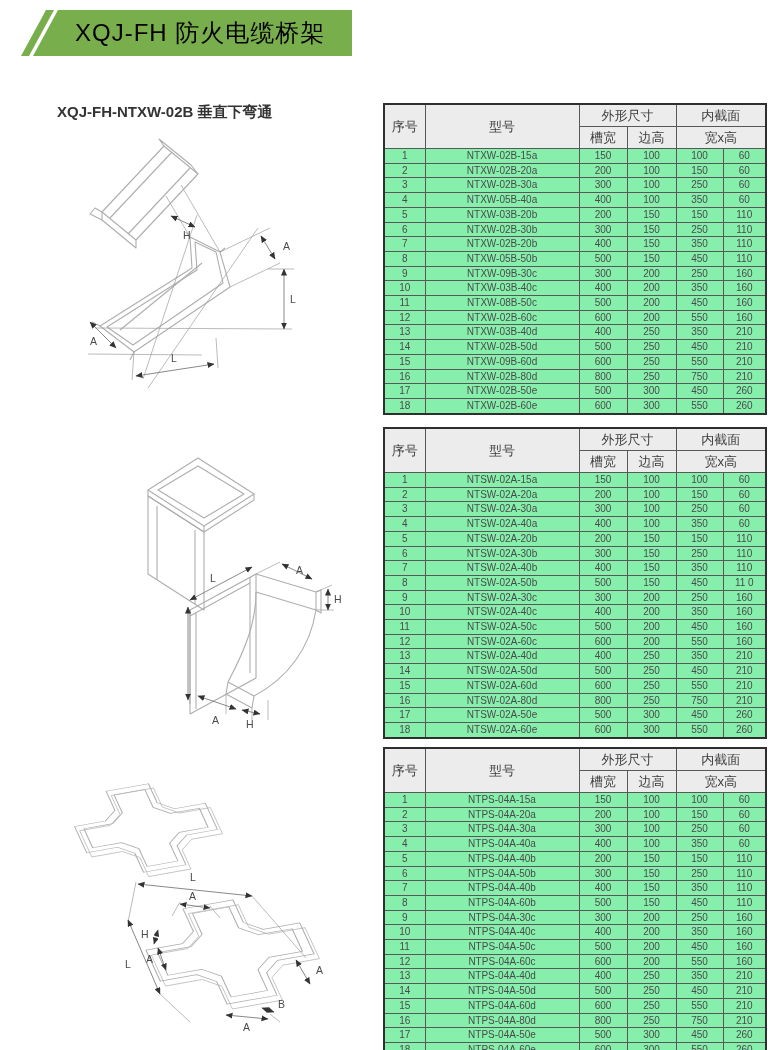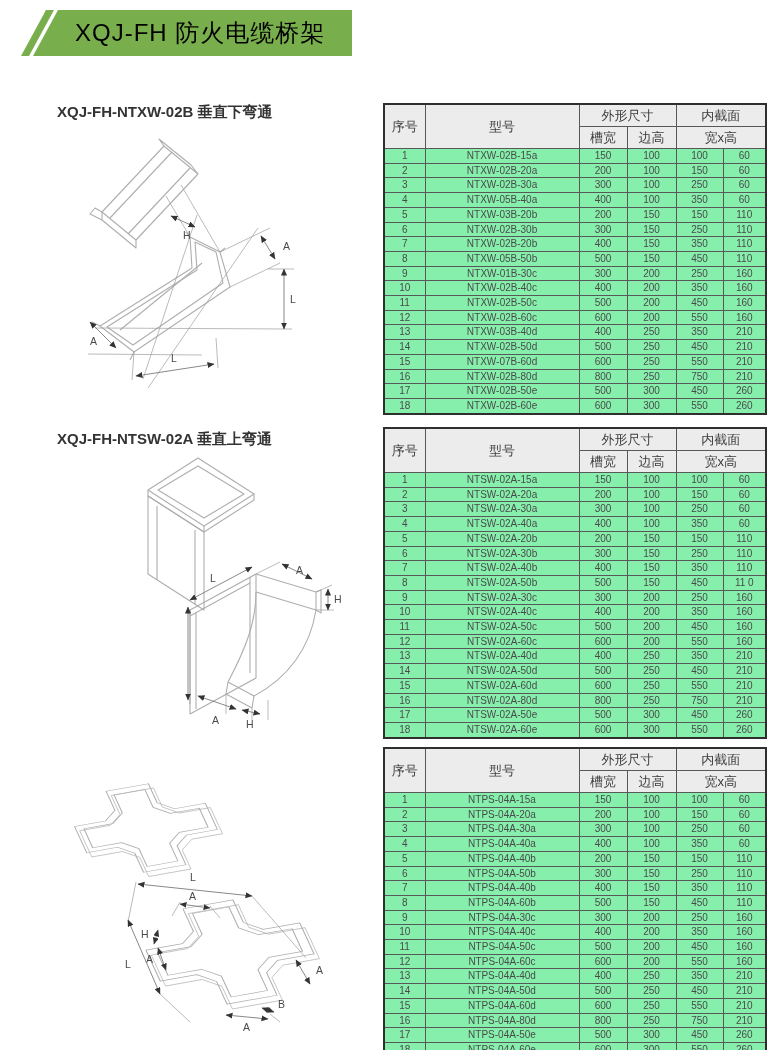--- a/index.html
+++ b/index.html
@@ -179,37 +179,37 @@
         <tr>
           <td>8</td>
           <td>NTXW-05B-50b</td>
           <td>500</td>
           <td>150</td>
           <td>450</td>
           <td>110</td>
         </tr>
         <tr>
           <td>9</td>
-          <td>NTXW-01B-30c</td>
+          <td>NTXW-09B-30c</td>
           <td>300</td>
           <td>200</td>
           <td>250</td>
           <td>160</td>
         </tr>
         <tr>
           <td>10</td>
-          <td>NTXW-02B-40c</td>
+          <td>NTXW-03B-40c</td>
           <td>400</td>
           <td>200</td>
           <td>350</td>
           <td>160</td>
         </tr>
         <tr>
           <td>11</td>
-          <td>NTXW-02B-50c</td>
+          <td>NTXW-08B-50c</td>
           <td>500</td>
           <td>200</td>
           <td>450</td>
           <td>160</td>
         </tr>
         <tr>
           <td>12</td>
           <td>NTXW-02B-60c</td>
           <td>600</td>
           <td>200</td>
@@ -227,21 +227,21 @@
         <tr>
           <td>14</td>
           <td>NTXW-02B-50d</td>
           <td>500</td>
           <td>250</td>
           <td>450</td>
           <td>210</td>
         </tr>
         <tr>
           <td>15</td>
-          <td>NTXW-07B-60d</td>
+          <td>NTXW-09B-60d</td>
           <td>600</td>
           <td>250</td>
           <td>550</td>
           <td>210</td>
         </tr>
         <tr>
           <td>16</td>
           <td>NTXW-02B-80d</td>
           <td>800</td>
           <td>250</td>
@@ -260,21 +260,20 @@
           <td>18</td>
           <td>NTXW-02B-60e</td>
           <td>600</td>
           <td>300</td>
           <td>550</td>
           <td>260</td>
         </tr>
       </tbody>
   </table>
 
-  <h2 class="sec-title" style="top:430px">XQJ-FH-NTSW-02A 垂直上弯通</h2>
 
   <svg class="drawing" style="top:452px" width="335" height="285" viewBox="0 0 335 285">
     <defs>
       <marker id="ar2" markerWidth="9" markerHeight="8" refX="6.5" refY="3" orient="auto-start-reverse" markerUnits="userSpaceOnUse">
         <path d="M0,0 L7,3 L0,6 Z" fill="#333"></path>
       </marker>
     </defs>
 
     <g class="piece">
       <polygon points="108,38 158,6 214,42 164,74"></polygon>

